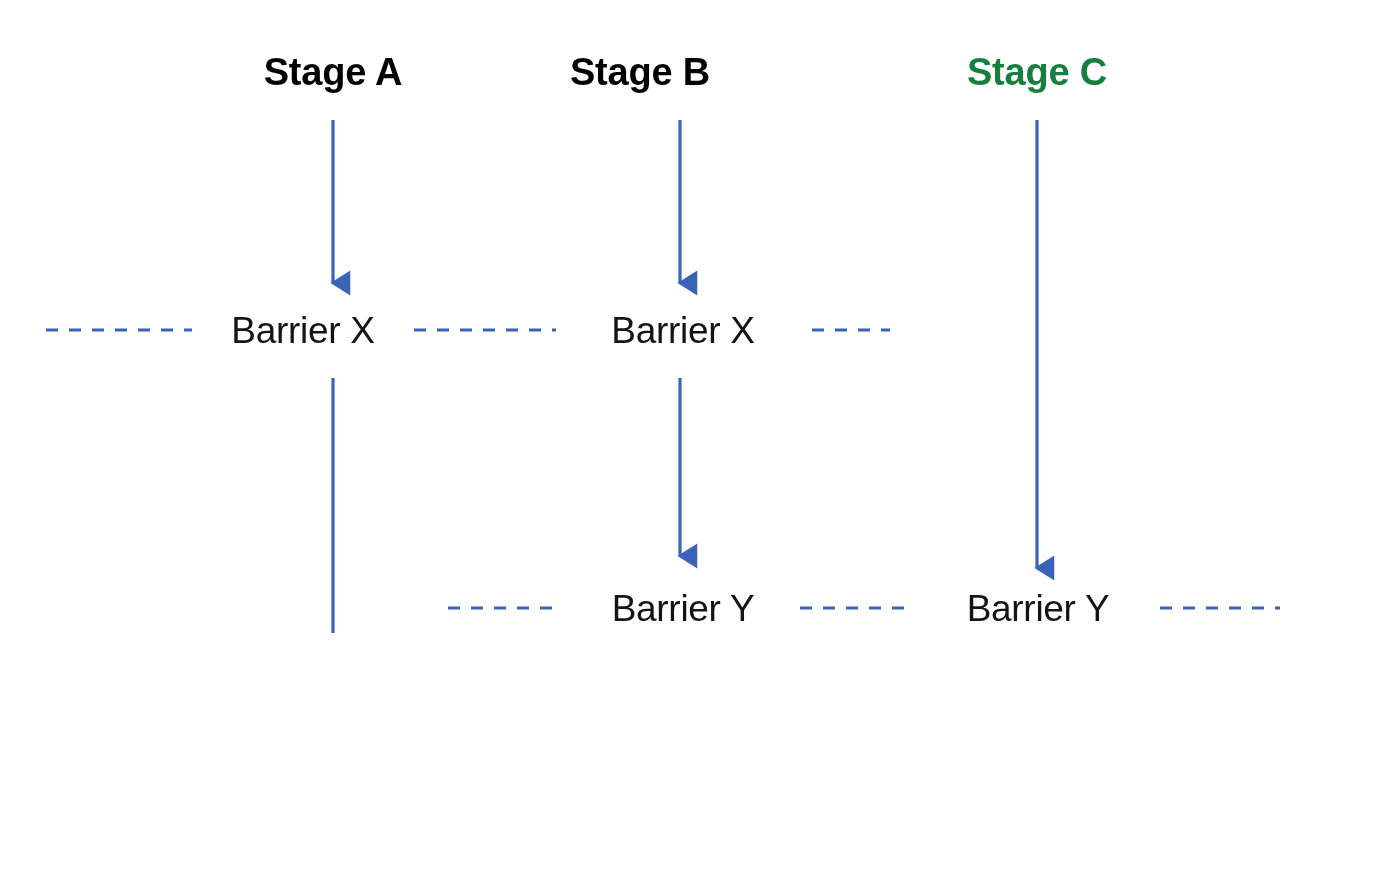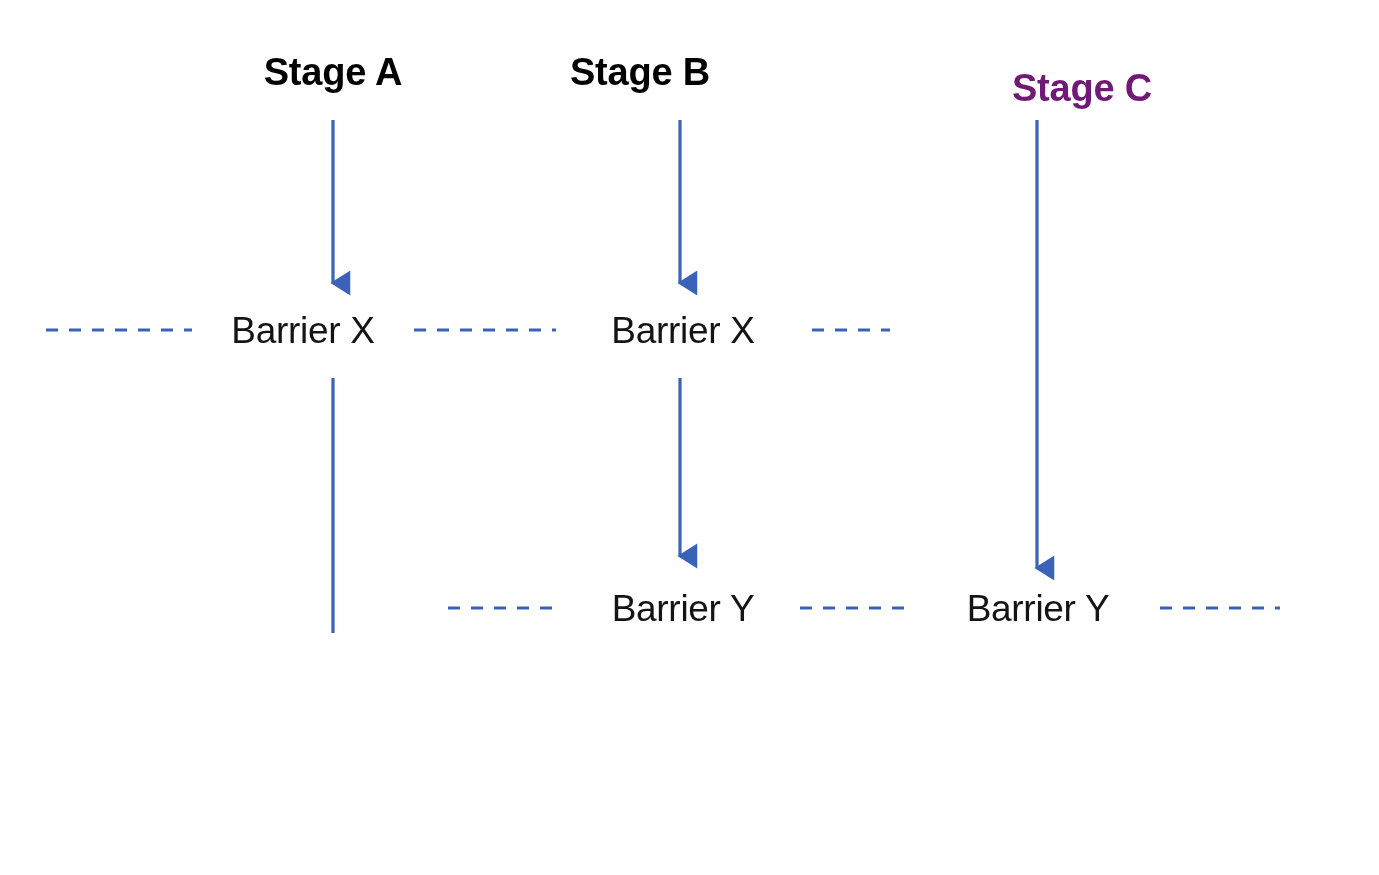--- a/index.html
+++ b/index.html
@@ -74,21 +74,21 @@
         <line x1="812" y1="330" x2="890" y2="330" stroke="#3a63b8" stroke-width="3.2" stroke-dasharray="12 11" stroke-linecap="butt"></line>
         <line x1="448" y1="608" x2="562" y2="608" stroke="#3a63b8" stroke-width="3.2" stroke-dasharray="12 11" stroke-linecap="butt"></line>
         <line x1="800" y1="608" x2="915" y2="608" stroke="#3a63b8" stroke-width="3.2" stroke-dasharray="12 11" stroke-linecap="butt"></line>
         <line x1="1160" y1="608" x2="1280" y2="608" stroke="#3a63b8" stroke-width="3.2" stroke-dasharray="12 11" stroke-linecap="butt"></line>
       </g>
   </svg>
 
   <div id="headers-layer">
       <div class="stage-header" style="left: 333px; top: 72px; color: rgb(0, 0, 0);">Stage A</div>
       <div class="stage-header" style="left: 640px; top: 72px; color: rgb(0, 0, 0);">Stage B</div>
-      <div class="stage-header" style="left: 1082px; top: 72px; color: #701a75; margin-top: 16px;">Stage C</div>
+      <div class="stage-header" style="left: 1037px; top: 72px; color: #15803d;">Stage C</div>
     </div>
   <div id="barriers-layer">
       <div class="barrier-label" style="left: 303px; top: 331px; color: rgb(20, 20, 20);">Barrier X</div>
       <div class="barrier-label" style="left: 683px; top: 331px; color: rgb(20, 20, 20);">Barrier X</div>
       <div class="barrier-label" style="left: 683px; top: 609px; color: rgb(20, 20, 20);">Barrier Y</div>
       <div class="barrier-label" style="left: 1038px; top: 609px; color: rgb(20, 20, 20);">Barrier Y</div>
     </div>
 
 </div>
 

